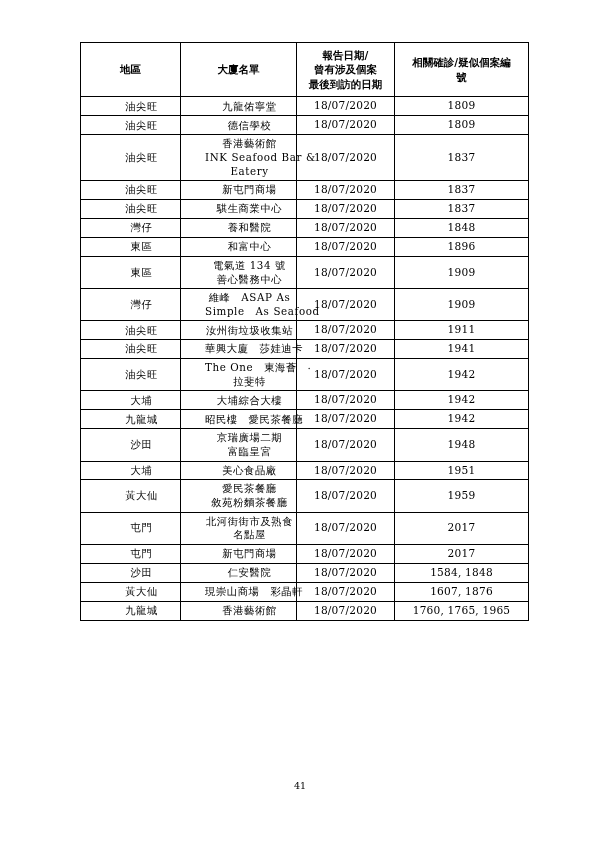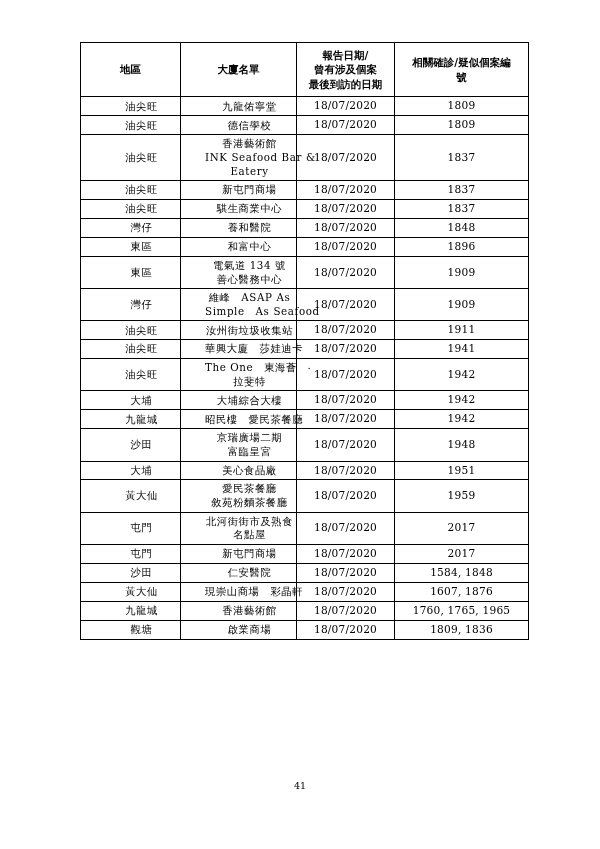--- a/index.html
+++ b/index.html
@@ -428,33 +428,19 @@
             <td class="building">
               <span class="cellline">香港藝術館</span>
             </td>
             <td class="date">
               <span class="cellline">18/07/2020</span>
             </td>
             <td class="cases">
               <span class="cellline">1760, 1765, 1965</span>
             </td>
           </tr>
-          <tr>
-            <td class="district">
-              <span class="cellline">觀塘</span>
-            </td>
-            <td class="building">
-              <span class="cellline">啟業商場</span>
-            </td>
-            <td class="date">
-              <span class="cellline">18/07/2020</span>
-            </td>
-            <td class="cases">
-              <span class="cellline">1809, 1836</span>
-            </td>
-          </tr>
         </tbody>
     </table>
   </div>
 
   <div class="page-number">41</div>
 
 </div>
 
 </body></html>

